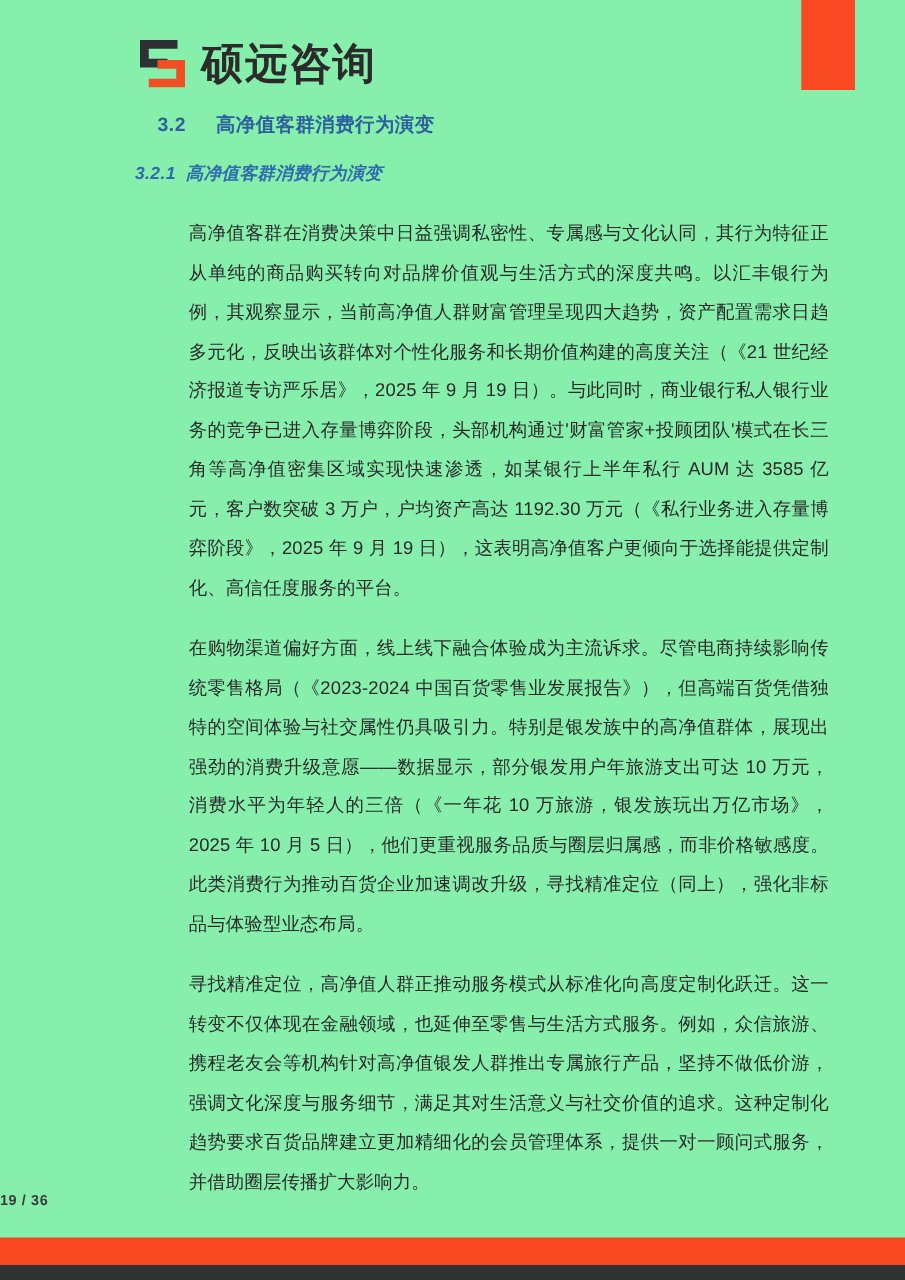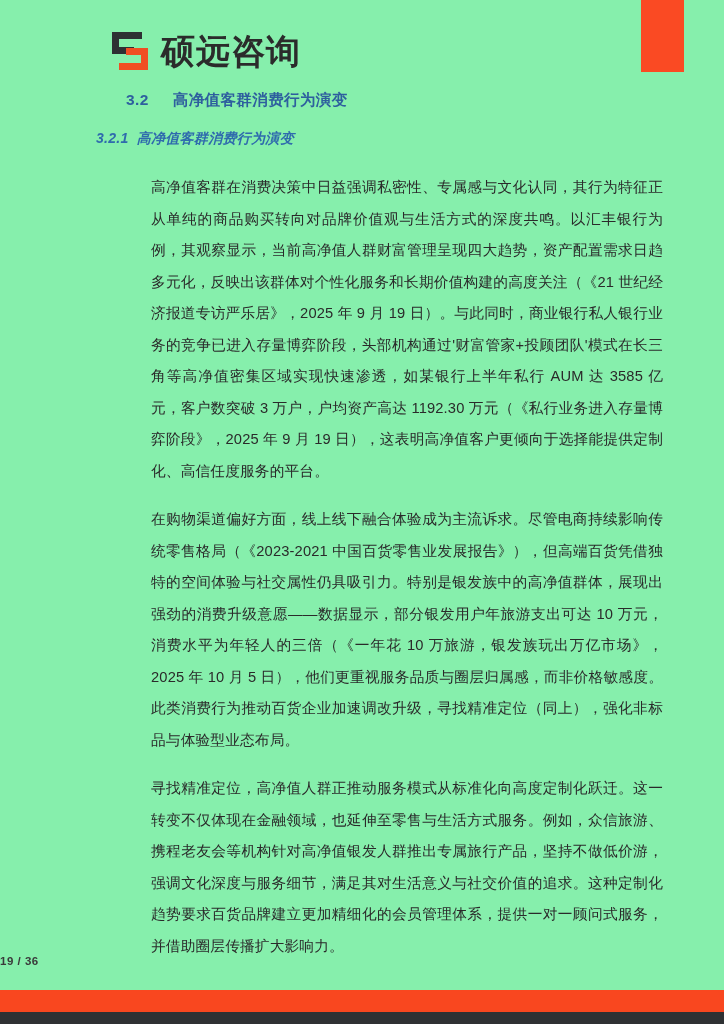--- a/index.html
+++ b/index.html
@@ -78,21 +78,21 @@
     font-size: 15.5px;
     font-weight: bold;
     color: #2e5f9e;
     letter-spacing: 0.4px;
     white-space: nowrap;
   }
   .h2 .num { margin-right: 24px; }
 
   .h3 {
     position: absolute;
-    left: 96px;
+    left: 108px;
     top: 130px;
     font-size: 14px;
     font-weight: bold;
     font-style: italic;
     color: #2f6bad;
     letter-spacing: 0.3px;
     white-space: nowrap;
   }
   .h3 .num { margin-right: 8px; }
 
@@ -150,21 +150,21 @@
   <div class="h2">
     <span class="num">3.2</span><span>高净值客群消费行为演变</span>
   </div>
 
   <div class="h3">
     <span class="num">3.2.1</span><span>高净值客群消费行为演变</span>
   </div>
 
   <div class="body-area">
     <p class="para">高净值客群在消费决策中日益强调私密性、专属感与文化认同，其行为特征正从单纯的商品购买转向对品牌价值观与生活方式的深度共鸣。以汇丰银行为例，其观察显示，当前高净值人群财富管理呈现四大趋势，资产配置需求日趋多元化，反映出该群体对个性化服务和长期价值构建的高度关注（《21 世纪经济报道专访严乐居》，2025 年 9 月 19 日）。与此同时，商业银行私人银行业务的竞争已进入存量博弈阶段，头部机构通过'财富管家+投顾团队'模式在长三角等高净值密集区域实现快速渗透，如某银行上半年私行 AUM 达 3585 亿元，客户数突破 3 万户，户均资产高达 1192.30 万元（《私行业务进入存量博弈阶段》，2025 年 9 月 19 日），这表明高净值客户更倾向于选择能提供定制化、高信任度服务的平台。</p>
-    <p class="para">在购物渠道偏好方面，线上线下融合体验成为主流诉求。尽管电商持续影响传统零售格局（《2023-2021 中国百货零售业发展报告》），但高端百货凭借独特的空间体验与社交属性仍具吸引力。特别是银发族中的高净值群体，展现出强劲的消费升级意愿——数据显示，部分银发用户年旅游支出可达 10 万元，消费水平为年轻人的三倍（《一年花 10 万旅游，银发族玩出万亿市场》，2025 年 10 月 5 日），他们更重视服务品质与圈层归属感，而非价格敏感度。此类消费行为推动百货企业加速调改升级，寻找精准定位（同上），强化非标品与体验型业态布局。</p>
+    <p class="para">在购物渠道偏好方面，线上线下融合体验成为主流诉求。尽管电商持续影响传统零售格局（《2023-2024 中国百货零售业发展报告》），但高端百货凭借独特的空间体验与社交属性仍具吸引力。特别是银发族中的高净值群体，展现出强劲的消费升级意愿——数据显示，部分银发用户年旅游支出可达 10 万元，消费水平为年轻人的三倍（《一年花 10 万旅游，银发族玩出万亿市场》，2025 年 10 月 5 日），他们更重视服务品质与圈层归属感，而非价格敏感度。此类消费行为推动百货企业加速调改升级，寻找精准定位（同上），强化非标品与体验型业态布局。</p>
     <p class="para">寻找精准定位，高净值人群正推动服务模式从标准化向高度定制化跃迁。这一转变不仅体现在金融领域，也延伸至零售与生活方式服务。例如，众信旅游、携程老友会等机构针对高净值银发人群推出专属旅行产品，坚持不做低价游，强调文化深度与服务细节，满足其对生活意义与社交价值的追求。这种定制化趋势要求百货品牌建立更加精细化的会员管理体系，提供一对一顾问式服务，并借助圈层传播扩大影响力。</p>
   </div>
 
   <div class="page-number">19 / 36</div>
 
   <div class="footer-bar-orange"></div>
   <div class="footer-bar-dark"></div>
 
 </div>
 

